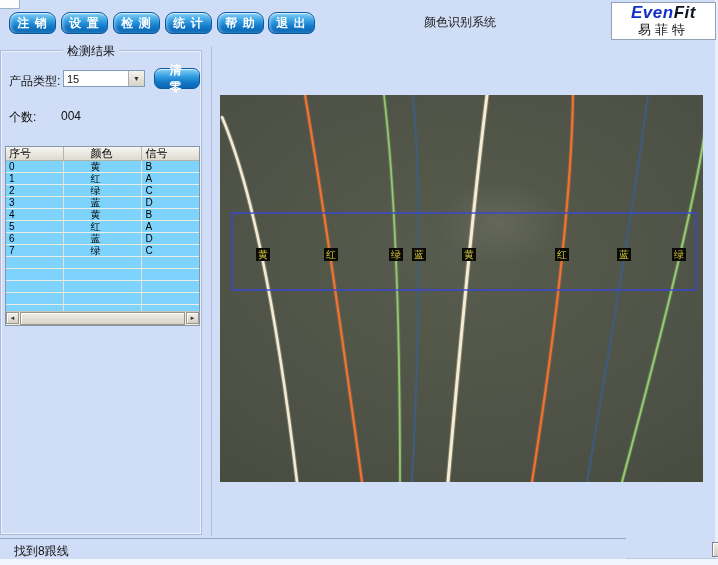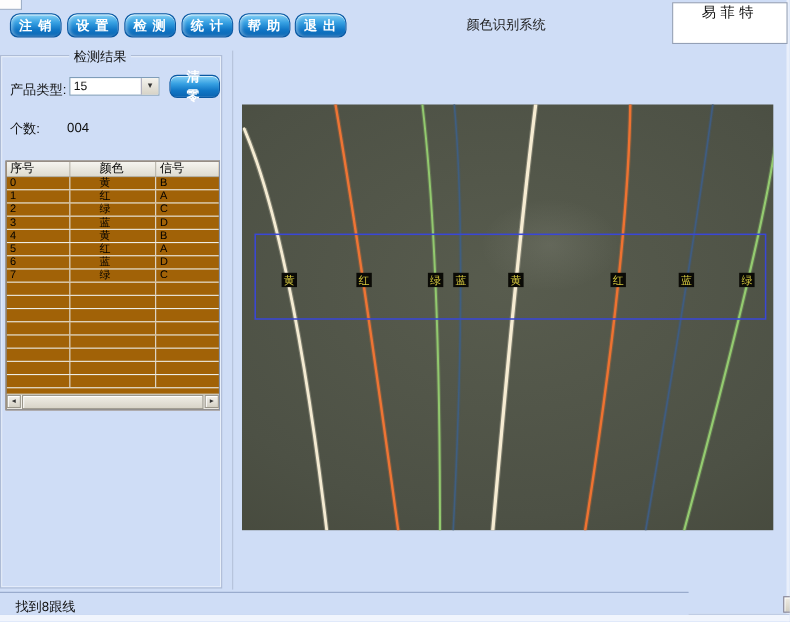--- a/index.html
+++ b/index.html
@@ -47,21 +47,21 @@
     background:linear-gradient(#f4f3ee,#d7d3c7);border-left:1px solid #aab;
     font-size:7px;color:#333;display:flex;align-items:center;justify-content:center;}
   .btn-clear{position:absolute;left:153px;top:17px;width:46px;height:21px;
     background:linear-gradient(180deg,#86d2f6 0%,#36a0e2 38%,#1177c6 70%,#0b65b2 100%);
     border:1px solid #0a58a2;border-radius:7px;
     box-shadow:inset 0 1px 0 rgba(255,255,255,.65);
     color:#fff;font-size:12px;font-weight:bold;letter-spacing:3px;
     display:flex;align-items:center;justify-content:center;cursor:pointer;}
 
   
-  .table{position:absolute;left:4px;top:95px;width:195px;height:227px;background:#a16207;
+  .table{position:absolute;left:4px;top:95px;width:195px;height:180px;background:#7dd3fc;
     border:1px solid #8795ad;box-sizing:border-box;overflow:hidden;}
   .thead{display:flex;height:13px;
     background:linear-gradient(#f6f5f0,#dedbd0);border-bottom:1px solid #b3b0a5;}
   .thcell{font-size:11px;line-height:13px;padding-left:3px;box-sizing:border-box;
     border-right:1px solid #b8b5aa;color:#000;}
   .tbody{position:absolute;left:0;top:14px;right:0;bottom:13px;overflow:hidden;}
   .trow{display:flex;height:11px;border-bottom:1px solid #ededE6;}
   .tcell{font-size:10px;line-height:11px;padding-left:3px;box-sizing:border-box;
     border-right:1px solid #e3e2da;color:#000;overflow:hidden;white-space:nowrap;}
   .c0{width:67px;} .c1{width:63px;margin-left:23px;} .c2{width:65px;border-right:none;}
@@ -102,20 +102,21 @@
 <button class="tb-btn" style="left:9px">注 销</button>
 <button class="tb-btn" style="left:61px">设 置</button>
 <button class="tb-btn" style="left:113px">检 测</button>
 <button class="tb-btn" style="left:165px">统 计</button>
 <button class="tb-btn" style="left:217px">帮 助</button>
 <button class="tb-btn" style="left:268px">退 出</button>
 
 <div class="title-text">颜色识别系统</div>
 
 <div class="logo-box">
+  <div class="logo-en"><span class="b">Eve</span><span class="b">n</span><span class="k">Fit</span></div>
   <div class="logo-cn">易菲特</div>
 </div>
 
 <div class="group-box">
   <div class="group-title">检测结果</div>
 
   <div class="p-label" style="left:8px;top:22px">产品类型:</div>
 
   <div class="combo">
     <div class="combo-value">15</div>

